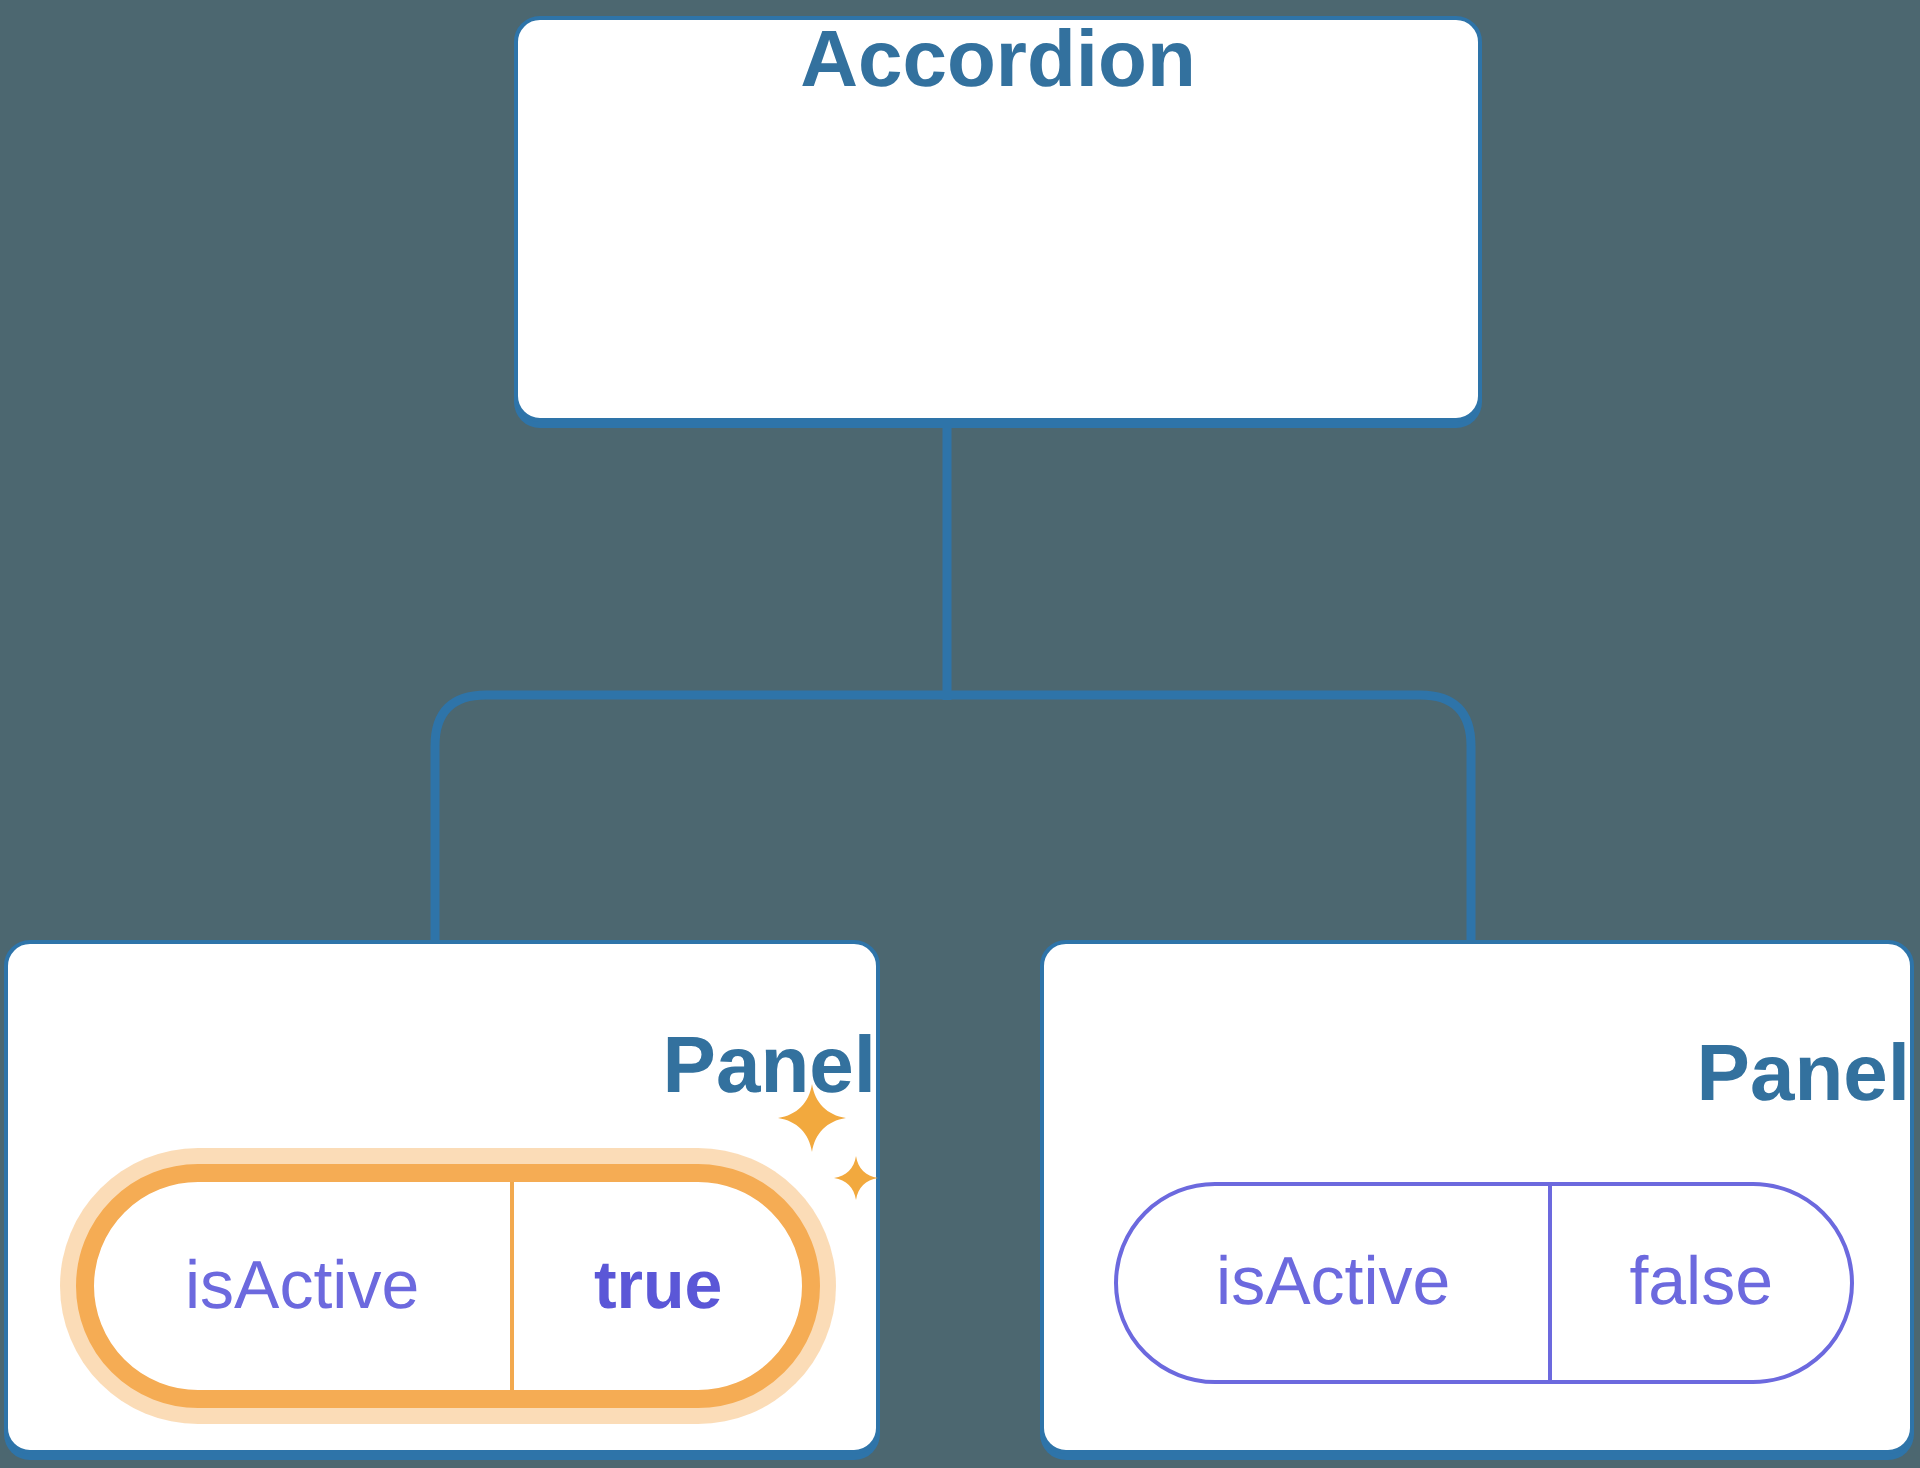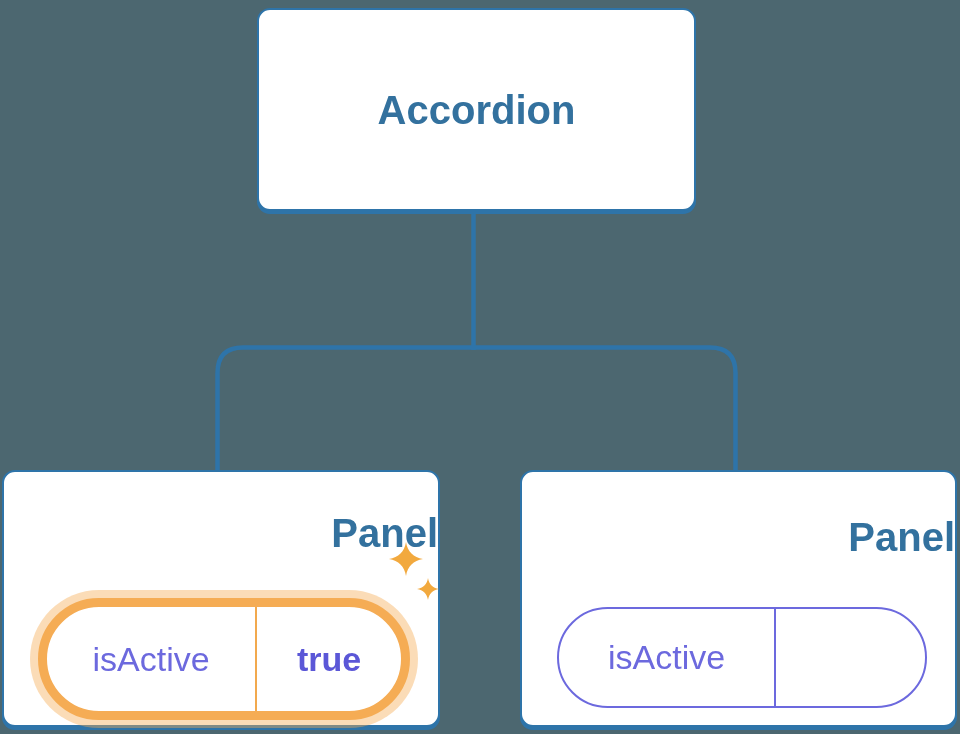--- a/index.html
+++ b/index.html
@@ -12,22 +12,22 @@
   }
   .node{
     position:absolute;
     background:#fff;
     border:2px solid #2E74A9;
     border-radius:13px;
     box-shadow:0 3px 0 #2E74A9;
     box-sizing:border-box;
   }
   .root-node{
-    left:257px;top:8px;width:439px;height:203px;
-    display:flex;align-items:center;justify-content:center;
+    left:257px;top:8px;width:484px;height:203px;
+    display:flex;justify-content:center;
   }
   .node-title{
     color:#33719E;
     font-size:40px;
     font-weight:600;
     line-height:1;
   }
   #connector{
     position:absolute;left:0;top:0;
     pointer-events:none;
@@ -41,21 +41,20 @@
     text-align:right;
   }
   .panel-right .panel-title{top:45px;}
   .pill{
     position:absolute;
     background:#fff;
     border-radius:999px;
     box-sizing:border-box;
     display:flex;
     align-items:stretch;
-    margin-top:16px;
   }
   .pill-active{
     left:34px;top:110px;width:372px;height:122px;
     border:9px solid #F5AC54;
     box-shadow:0 0 0 8px rgba(245,172,84,0.42);
   }
   .pill-inactive{
     left:35px;top:119px;width:370px;height:101px;
     border:2px solid #6C69DE;
   }
@@ -102,14 +101,15 @@
     <path fill="#F2A93E" d="M52 48 C53 54.2 56.8 58 63 59 C56.8 60 53 63.8 52 70 C51 63.8 47.2 60 41 59 C47.2 58 51 54.2 52 48 Z"></path>
   </svg>
 </div>
 
 <div class="node panel panel-right">
   <div class="node-title panel-title">Panel</div>
 
   <div class="pill pill-inactive">
     <div class="pill-cell prop">isActive</div>
     <div class="pill-divider"></div>
+    <div class="pill-cell value">false</div>
   </div>
 </div>
 
 </body></html>

